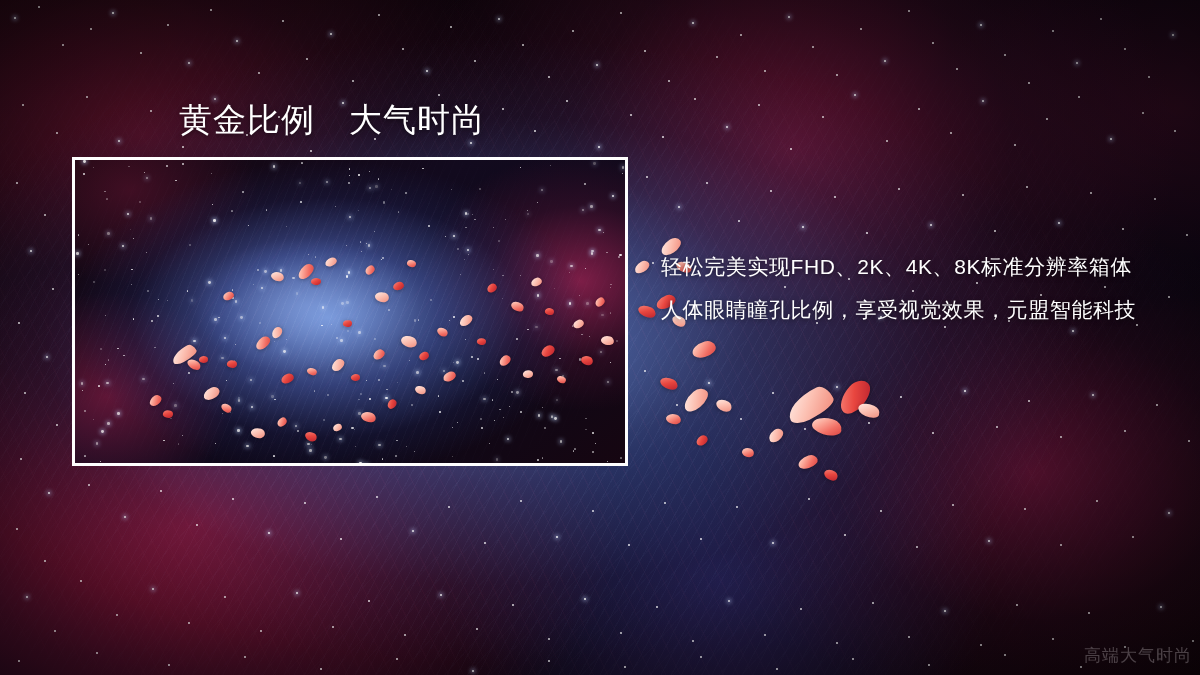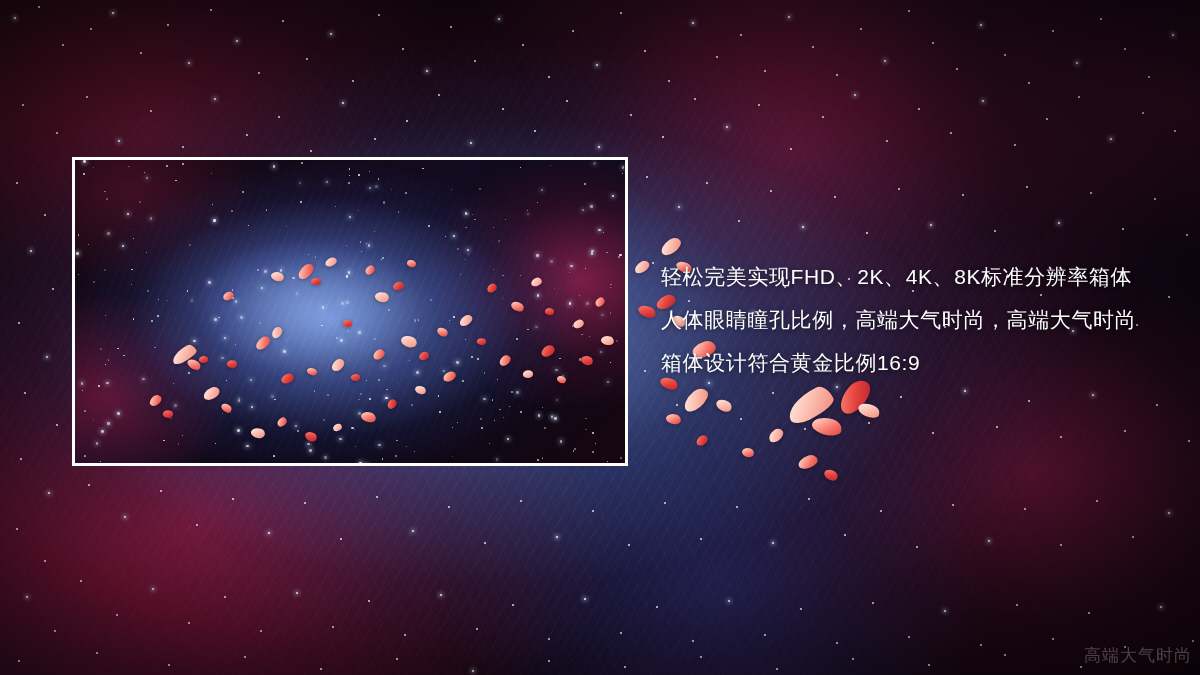--- a/index.html
+++ b/index.html
@@ -124,21 +124,21 @@
     font-size: 33px;
     line-height: 1.15;
     letter-spacing: 1px;
     white-space: pre;
     text-shadow: 0 1px 5px rgba(0,0,0,0.55);
   }
 
   #body-copy {
     position: absolute;
     left: 661px;
-    top: 255px;
+    top: 245px;
     width: 520px;
   }
   .body-line {
     color: #ffffff;
     font-size: 21px;
     line-height: 43px;
     letter-spacing: 0.6px;
     white-space: pre;
     text-shadow: 0 1px 5px rgba(0,0,0,0.60);
   }
@@ -410,20 +410,21 @@
       <span class="petal deep" style="left:836px;top:386px;width:38px;height:22px;transform:rotate(-48deg)"></span>
       <span class="petal pale" style="left:858px;top:404px;width:22px;height:13px;transform:rotate(24deg)"></span>
       <span class="petal" style="left:798px;top:456px;width:20px;height:12px;transform:rotate(-18deg)"></span>
       <span class="petal deep" style="left:824px;top:470px;width:14px;height:10px;transform:rotate(34deg)"></span>
       <span class="petal pale" style="left:768px;top:430px;width:16px;height:11px;transform:rotate(-36deg)"></span>
       <span class="petal" style="left:742px;top:448px;width:12px;height:9px;transform:rotate(22deg)"></span>
       <span class="petal pale" style="left:634px;top:262px;width:16px;height:10px;transform:rotate(-30deg)"></span>
       <span class="petal deep" style="left:638px;top:306px;width:18px;height:11px;transform:rotate(26deg)"></span>
     </div>
 
+  <div id="slide-title">黄金比例　大气时尚</div>
 
   <div id="inset-frame">
     <div id="inset-scene"></div>
     <div id="inset-wisps"></div>
     <div id="inset-stars" class="bg-layer">
         <span class="star" style="left:135.5px;top:13.2px;width:1.19px;height:1.19px;opacity:0.44"></span>
         <span class="star" style="left:302.7px;top:18.1px;width:1.73px;height:1.73px;opacity:0.72"></span>
         <span class="star big" style="left:133.0px;top:120.8px;width:2.87px;height:2.87px;opacity:0.73"></span>
         <span class="star big" style="left:461.6px;top:134.0px;width:2.71px;height:2.71px;opacity:0.79"></span>
         <span class="star" style="left:534.6px;top:202.0px;width:1.33px;height:1.33px;opacity:0.89"></span>
@@ -790,19 +791,18 @@
         <span class="petal deep" style="left:506px;top:196px;width:12px;height:9px;transform:rotate(26deg)"></span>
         <span class="petal" style="left:520px;top:138px;width:10px;height:8px;transform:rotate(-30deg)"></span>
         <span class="petal pale" style="left:526px;top:176px;width:13px;height:9px;transform:rotate(16deg)"></span>
         <span class="petal deep" style="left:88px;top:250px;width:10px;height:8px;transform:rotate(20deg)"></span>
         <span class="petal" style="left:74px;top:236px;width:13px;height:9px;transform:rotate(-32deg)"></span>
       </div>
   </div>
 
   <div id="body-copy">
     <div class="body-line">轻松完美实现FHD、2K、4K、8K标准分辨率箱体</div>
-    <div class="body-line">人体眼睛瞳孔比例，高端大气时尚，高端大气时尚</div>
-    <div class="body-line">箱体设计符合黄金比例16:9</div>
+    <div class="body-line">人体眼睛瞳孔比例，享受视觉效果，元盟智能科技</div>
   </div>
 
   <div id="watermark">高端大气时尚</div>
 
 </div>
 
 </body></html>

